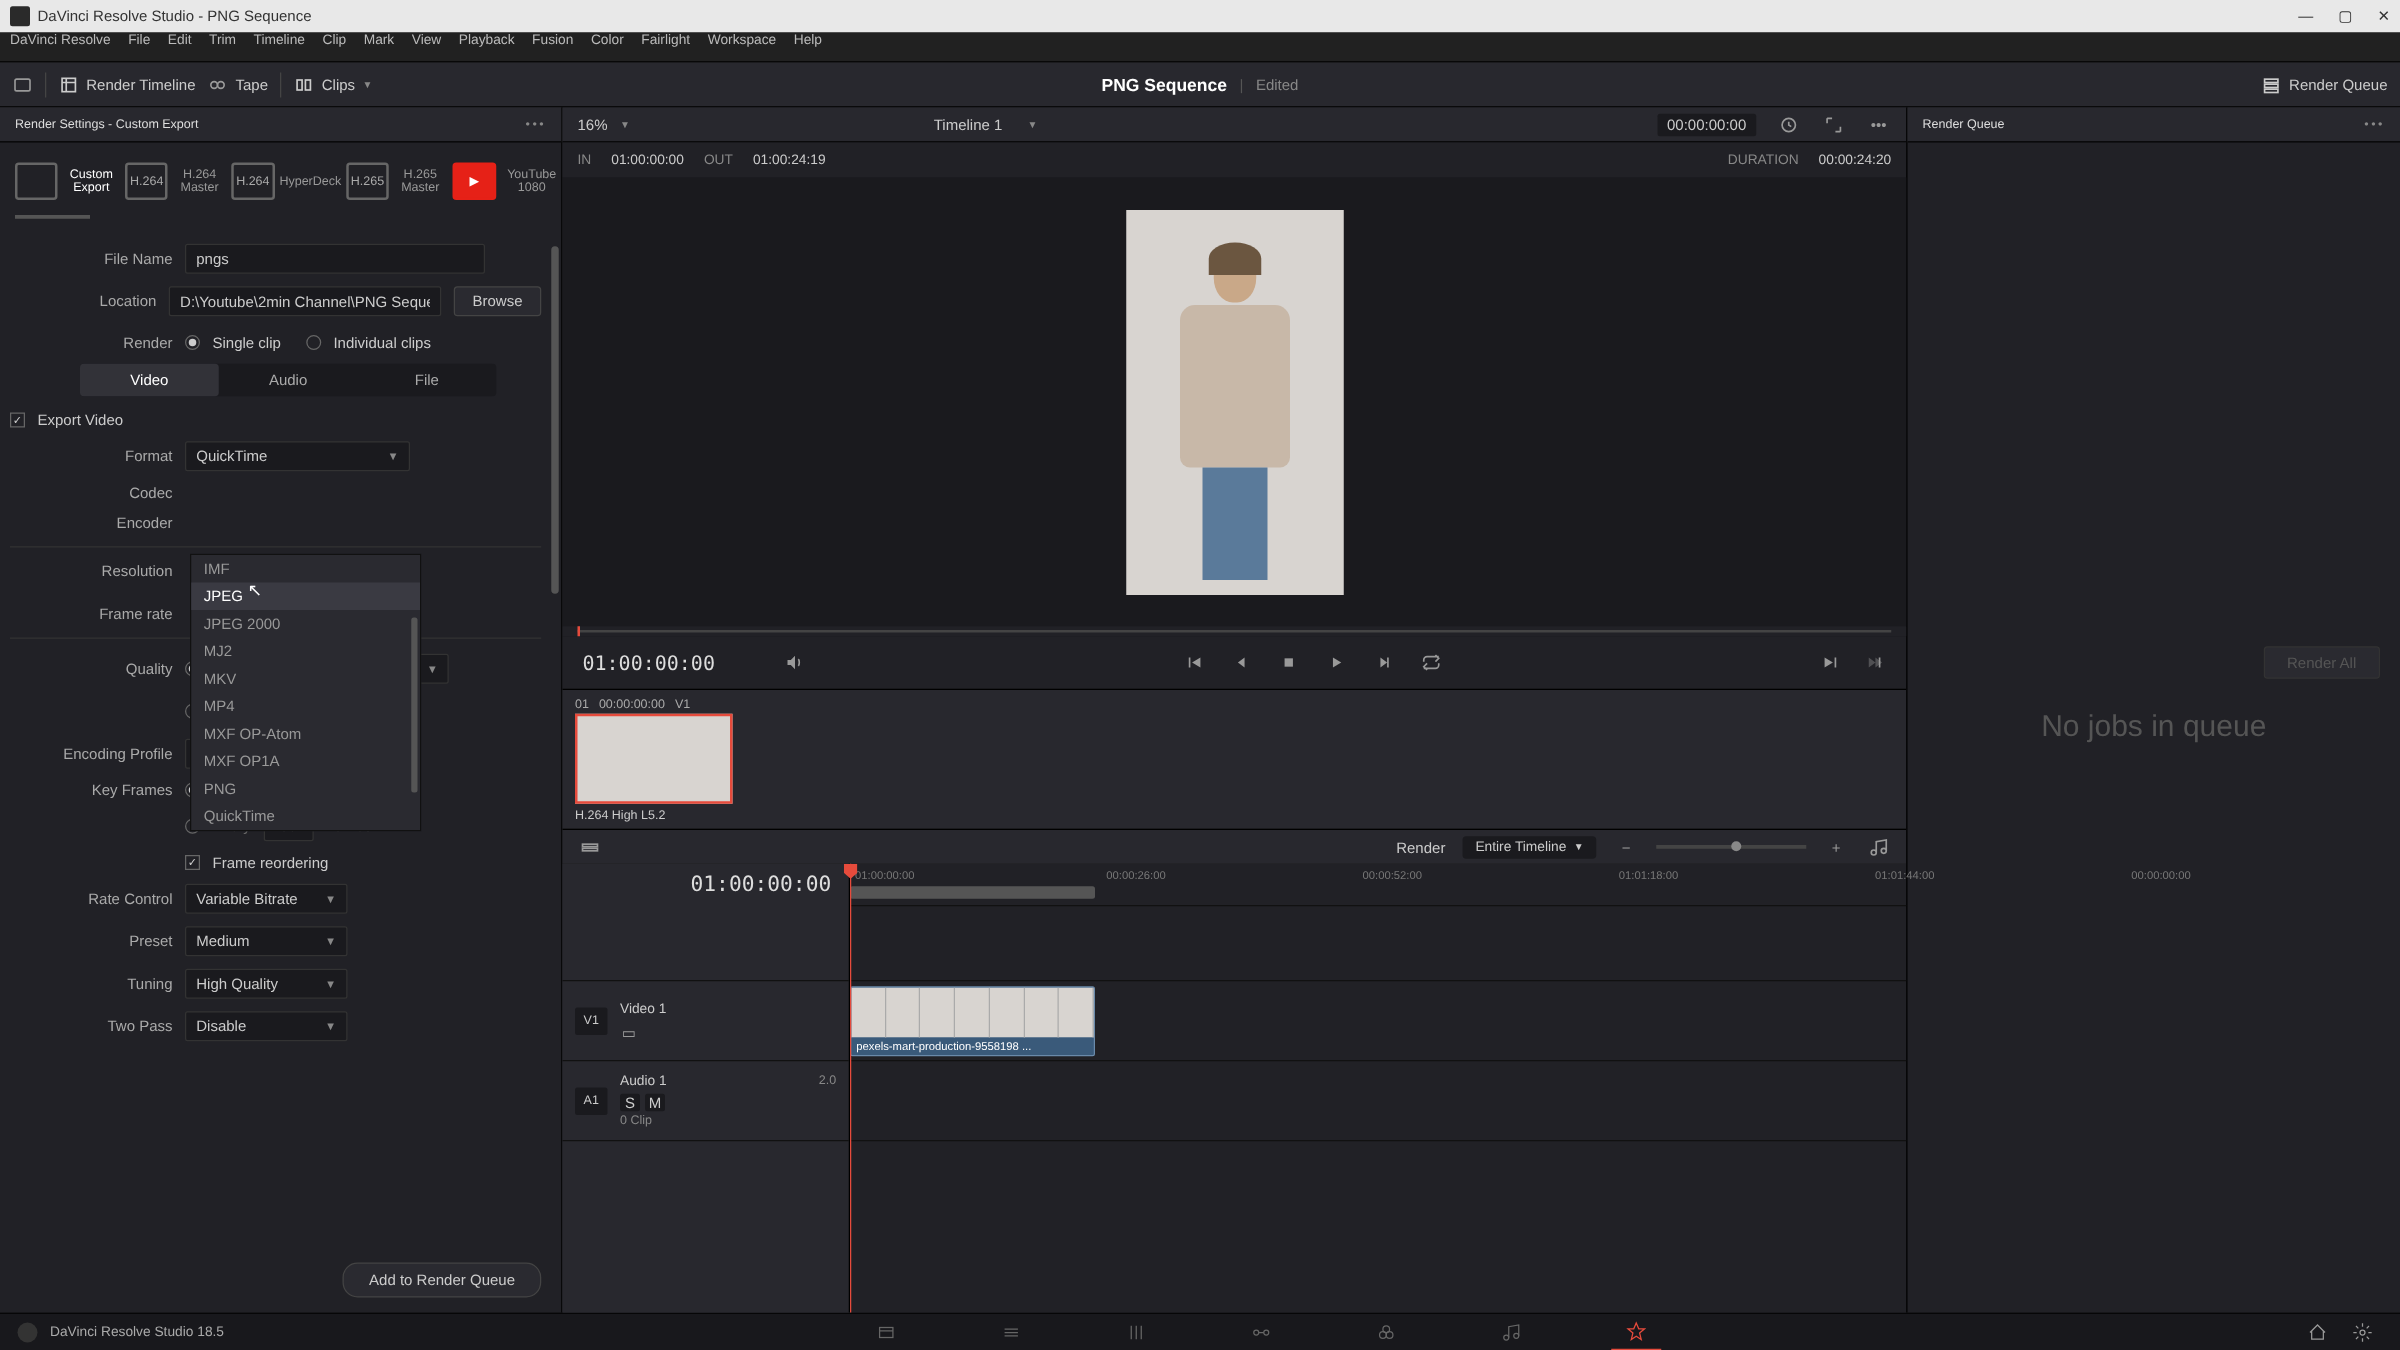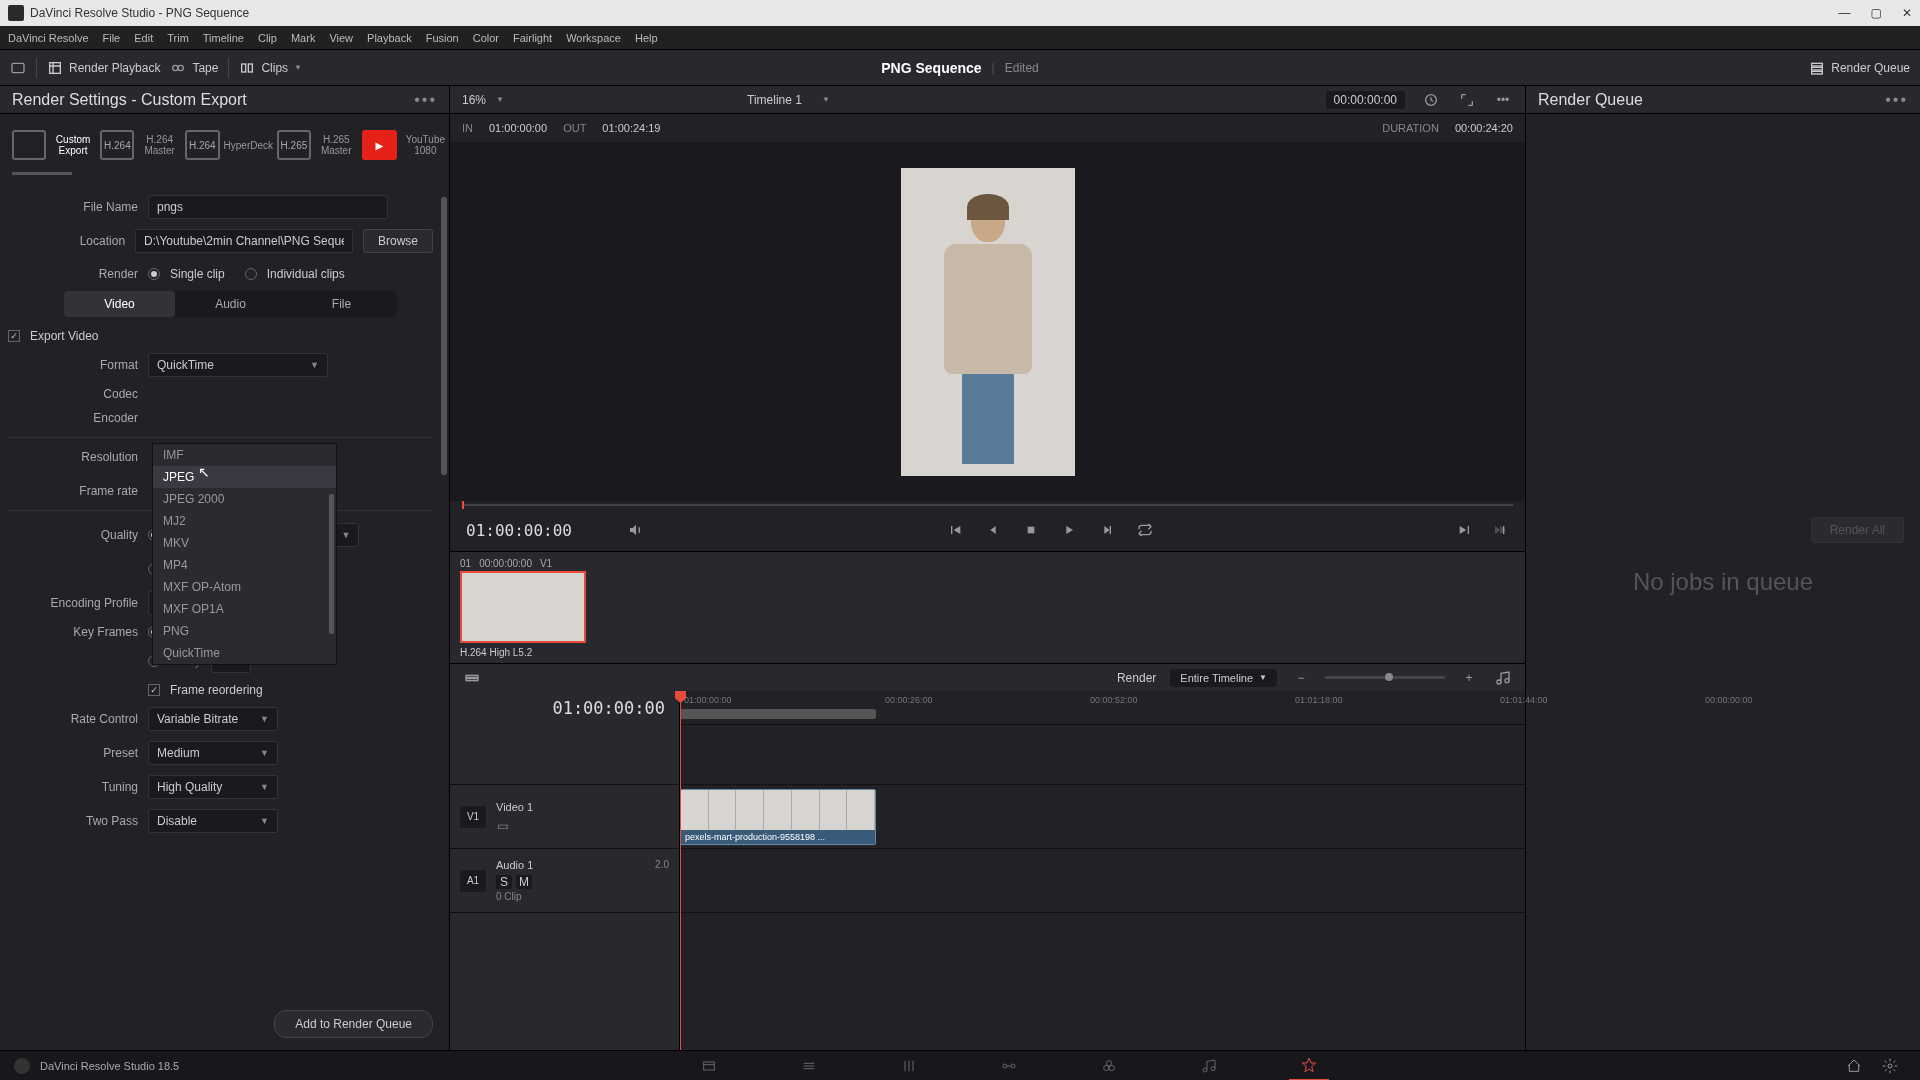--- a/index.html
+++ b/index.html
@@ -5,37 +5,37 @@
 * { margin: 0; padding: 0; box-sizing: border-box; font-family: -apple-system, BlinkMacSystemFont, "Segoe UI", Arial, sans-serif; }
 body { background: #1a1a1a; color: #ccc; font-size: 12px; overflow: hidden; width: 1920px; height: 1080px; position: relative; }
 
 
 .titlebar { height: 26px; background: #e8e8e8; color: #333; display: flex; align-items: center; padding: 0 8px; }
 .titlebar-icon { width: 16px; height: 16px; background: #2a2a2a; border-radius: 2px; margin-right: 6px; }
 .titlebar-controls { margin-left: auto; display: flex; gap: 20px; color: #333; }
 .tb-btn { cursor: pointer; }
 
 
-.menubar { height: 24px; background: #212121; display: flex; align-items: center; padding: 0 8px; gap: 14px; font-size: 11px; color: #bbb; border-bottom: 1px solid #000; }
+.menubar { height: 24px; background: #212121; display: flex; padding: 0 8px; gap: 14px; font-size: 11px; color: #bbb; border-bottom: 1px solid #000; }
 .menu-item { cursor: pointer; }
 
 
 .toolbar { height: 36px; background: #28282e; display: flex; align-items: center; padding: 0 10px; gap: 10px; border-bottom: 1px solid #000; }
 .tool-btn { display: flex; align-items: center; gap: 6px; color: #ccc; cursor: pointer; font-size: 12px; }
 .toolbar-title { position: absolute; left: 50%; transform: translateX(-50%); display: flex; align-items: center; gap: 10px; }
 .toolbar-title .name { color: #fff; font-weight: 600; font-size: 14px; }
 .toolbar-title .edited { color: #888; font-size: 12px; }
 .toolbar-right { margin-left: auto; display: flex; align-items: center; gap: 10px; }
 
 
 .main { display: flex; height: calc(100% - 26px - 24px - 36px - 30px); }
 
 
 .left-panel { width: 450px; background: #212126; display: flex; flex-direction: column; border-right: 1px solid #000; }
-.panel-header { height: 28px; background: #28282e; display: flex; align-items: center; padding: 0 12px; font-size: 16px; color: #ddd; border-bottom: 1px solid #000; }
+.panel-header { height: 28px; background: #28282e; display: flex; align-items: center; padding: 0 12px; font-size: 10px; color: #ddd; border-bottom: 1px solid #000; }
 .panel-header .dots { margin-left: auto; color: #888; letter-spacing: 2px; cursor: pointer; }
 
 .presets { display: flex; padding: 10px 10px 6px 10px; gap: 0; }
 .preset { width: 92px; display: flex; flex-direction: row; align-items: center; gap: 4px; cursor: pointer; padding: 6px 2px; }
 .preset-icon { width: 46px; height: 30px; border: 2px solid #666; border-radius: 3px; display: flex; align-items: center; justify-content: center; font-size: 10px; color: #aaa; }
 .preset.youtube .preset-icon { background: #e62117; border-color: #e62117; color: #fff; }
 .preset-label { font-size: 10px; color: #999; text-align: center; }
 .preset.active .preset-label { color: #fff; }
 .preset-scroll { height: 3px; background: #555; margin: 0 12px 12px 12px; width: 60px; }
 
@@ -191,21 +191,21 @@
       <svg viewBox="0 0 24 24" fill="none" stroke="#999" stroke-width="2">
         <rect x="3" y="5" width="18" height="14" rx="2"></rect>
       </svg>
     </span>
   <span style="width:1px;height:20px;background:#444"></span>
   <span class="tool-btn">
     <svg viewBox="0 0 24 24" fill="none" stroke="#ccc" stroke-width="2">
         <rect x="4" y="4" width="16" height="16"></rect>
         <path d="M4 9h16M9 4v16"></path>
       </svg>
-    <span>Render Playback</span>
+    <span>Render Timeline</span>
   </span>
   <span class="tool-btn">
     <svg viewBox="0 0 24 24" fill="none" stroke="#999" stroke-width="2">
         <circle cx="8" cy="12" r="4"></circle>
         <circle cx="16" cy="12" r="4"></circle>
       </svg>
     <span>Tape</span>
   </span>
   <span style="width:1px;height:20px;background:#444"></span>
   <span class="tool-btn">

